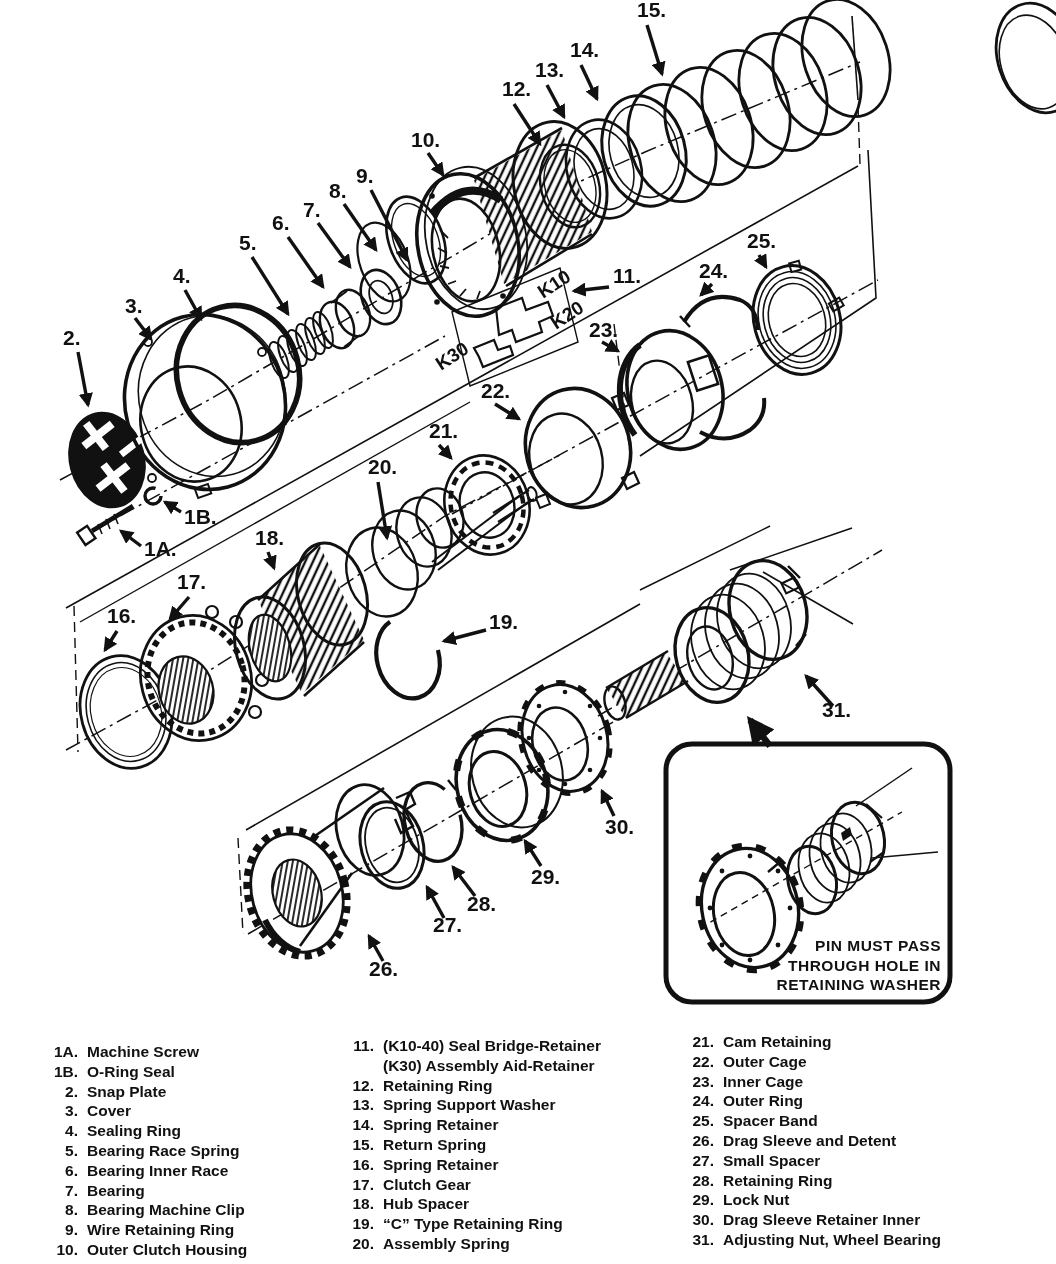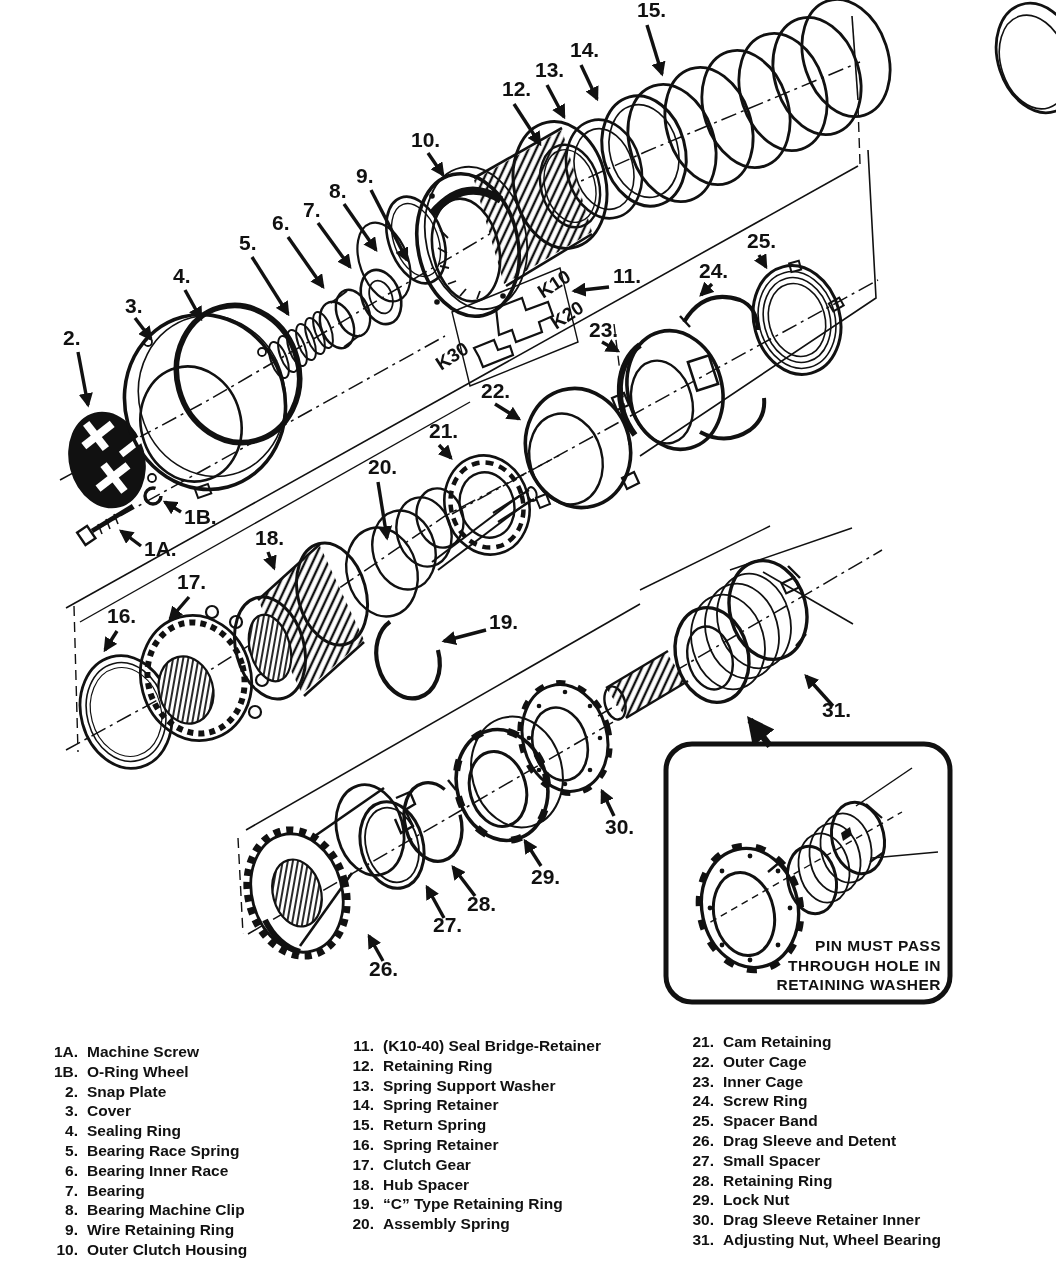--- a/index.html
+++ b/index.html
@@ -409,21 +409,21 @@
   </g>
 </svg>
 
 <div class="plist-col" id="col0">
     <div class="prow">
       <span class="pnum">1A.</span>
       <span class="pname">Machine Screw</span>
     </div>
     <div class="prow">
       <span class="pnum">1B.</span>
-      <span class="pname">O-Ring Wheel</span>
+      <span class="pname">O-Ring Seal</span>
     </div>
     <div class="prow">
       <span class="pnum">2.</span>
       <span class="pname">Snap Plate</span>
     </div>
     <div class="prow">
       <span class="pnum">3.</span>
       <span class="pname">Cover</span>
     </div>
     <div class="prow">
@@ -454,20 +454,24 @@
       <span class="pnum">10.</span>
       <span class="pname">Outer Clutch Housing</span>
     </div>
   </div>
 <div class="plist-col" id="col1">
     <div class="prow">
       <span class="pnum">11.</span>
       <span class="pname">(K10-40) Seal Bridge-Retainer</span>
     </div>
     <div class="prow">
+      <span class="pnum"></span>
+      <span class="pname">(K30) Assembly Aid-Retainer</span>
+    </div>
+    <div class="prow">
       <span class="pnum">12.</span>
       <span class="pname">Retaining Ring</span>
     </div>
     <div class="prow">
       <span class="pnum">13.</span>
       <span class="pname">Spring Support Washer</span>
     </div>
     <div class="prow">
       <span class="pnum">14.</span>
       <span class="pname">Spring Retainer</span>
@@ -505,21 +509,21 @@
     <div class="prow">
       <span class="pnum">22.</span>
       <span class="pname">Outer Cage</span>
     </div>
     <div class="prow">
       <span class="pnum">23.</span>
       <span class="pname">Inner Cage</span>
     </div>
     <div class="prow">
       <span class="pnum">24.</span>
-      <span class="pname">Screw Ring</span>
+      <span class="pname">Outer Ring</span>
     </div>
     <div class="prow">
       <span class="pnum">25.</span>
       <span class="pname">Spacer Band</span>
     </div>
     <div class="prow">
       <span class="pnum">26.</span>
       <span class="pname">Drag Sleeve and Detent</span>
     </div>
     <div class="prow">

